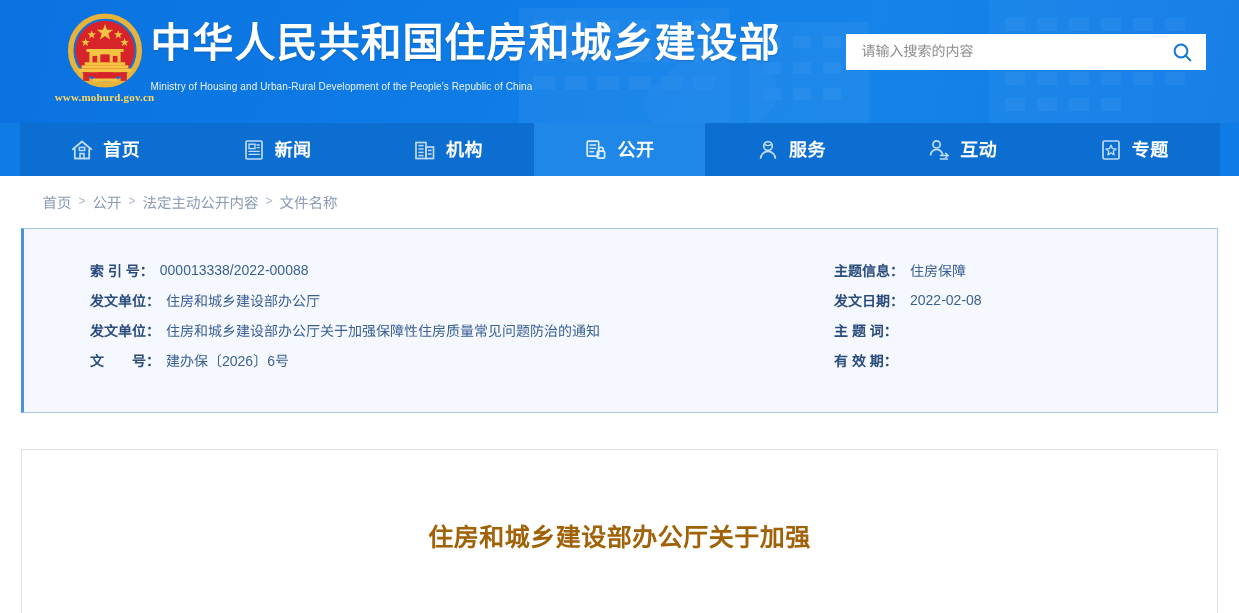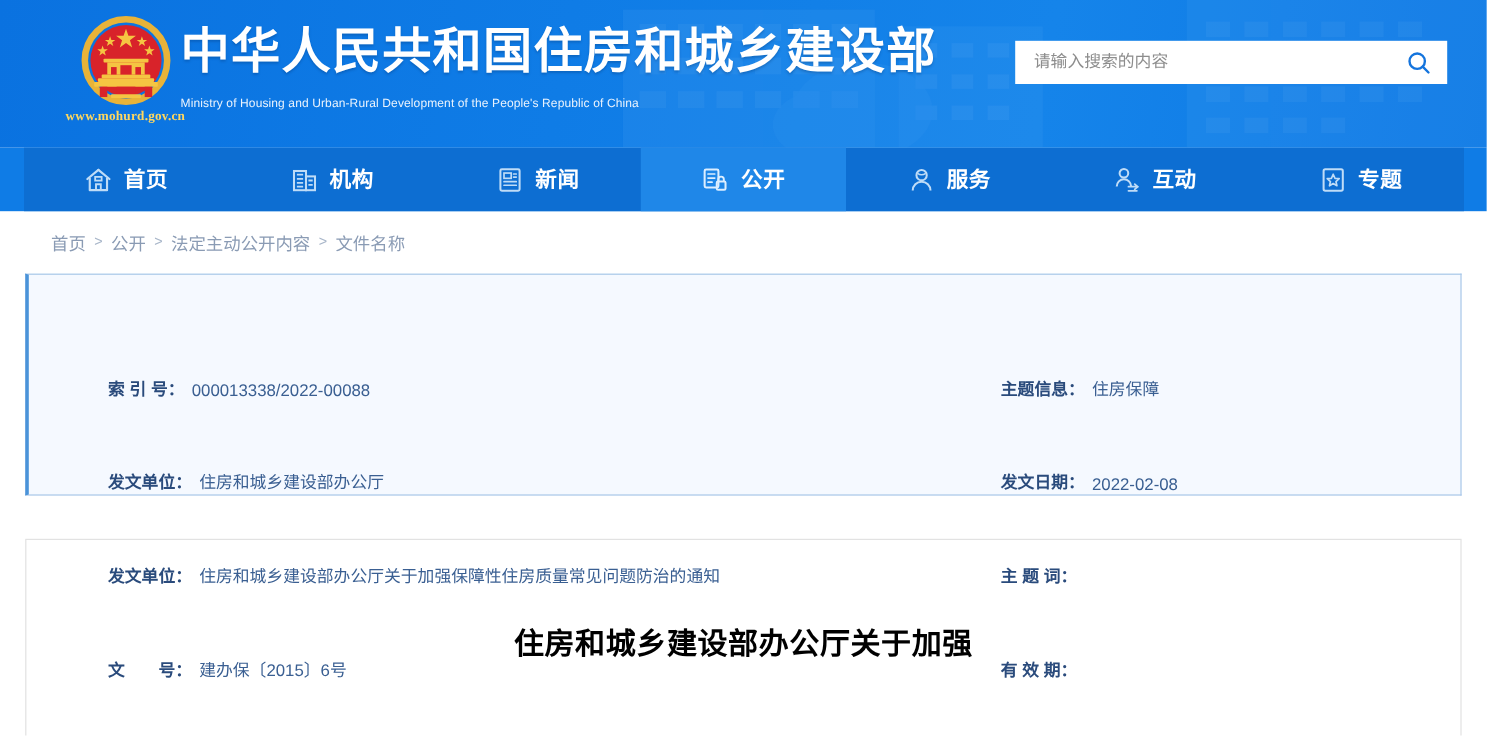--- a/index.html
+++ b/index.html
@@ -195,25 +195,24 @@
     border: 1px solid #a9c7e8;
     border-left: 3px solid #4a93d9;
     display: flex;
     padding: 26px 0 0 0;
   }
   .meta-col { box-sizing: border-box; }
   .meta-col.left  { width: 700px; padding-left: 66px; }
   .meta-col.right { width: 480px; padding-left: 110px; }
   .meta-row {
     display: flex;
-    align-items: flex-end;
+    align-items: center;
     height: 30px;
     font-size: 14px;
     white-space: nowrap;
-    margin-top: 48px;
   }
   .meta-label {
     font-weight: bold;
     color: #2a4b7c;
     flex: 0 0 auto;
   }
   .meta-value {
     color: #3a5f92;
     margin-left: 6px;
   }
@@ -226,21 +225,21 @@
     box-sizing: border-box;
     min-height: 168px;
     background: #ffffff;
     border: 1px solid #e2e2e2;
     padding: 52px 100px 0;
   }
   .doc-title {
     font-size: 25px;
     line-height: 36px;
     font-weight: bold;
-    color: #000000;
+    color: #a16207;
     text-align: center;
     letter-spacing: .5px;
   }
 </style>
 </head>
 <body>
 
 <div class="header">
 
   <svg class="header-watermark" viewBox="0 0 720 123" preserveAspectRatio="none" aria-hidden="true">
@@ -371,51 +370,51 @@
           <rect x="9.3" y="9.4" width="5.4" height="3.1" fill="none" stroke="#bfdcf7" stroke-width="1.5"></rect>
           <path d="M10 20.5 V15.6 H14 V20.5" fill="none" stroke="#bfdcf7" stroke-width="1.6"></path>
         </svg>
       </span>
       <span class="nav-label">首页</span>
     </a>
 
     <a class="nav-item" href="#">
       <span class="nav-icon">
         <svg width="24" height="24" viewBox="0 0 24 24" aria-hidden="true">
+          <rect x="4" y="3" width="16" height="18" rx="1.2" fill="none" stroke="#bfdcf7" stroke-width="1.7"></rect>
+          <rect x="7" y="6.2" width="6" height="4.4" fill="none" stroke="#bfdcf7" stroke-width="1.4"></rect>
+          <g stroke="#bfdcf7" stroke-width="1.4" stroke-linecap="round">
+            <line x1="15" y1="7" x2="17.2" y2="7"></line>
+            <line x1="15" y1="9.6" x2="17.2" y2="9.6"></line>
+            <line x1="7" y1="13.4" x2="17.2" y2="13.4"></line>
+            <line x1="7" y1="16.4" x2="17.2" y2="16.4"></line>
+          </g>
+        </svg>
+      </span>
+      <span class="nav-label">新闻</span>
+    </a>
+
+    <a class="nav-item" href="#">
+      <span class="nav-icon">
+        <svg width="24" height="24" viewBox="0 0 24 24" aria-hidden="true">
           <rect x="3" y="4.5" width="10" height="16" fill="none" stroke="#bfdcf7" stroke-width="1.7"></rect>
           <rect x="13" y="9" width="7.5" height="11.5" fill="none" stroke="#bfdcf7" stroke-width="1.7"></rect>
           <g stroke="#bfdcf7" stroke-width="1.5">
             <line x1="5.4" y1="7.6" x2="10.6" y2="7.6"></line>
             <line x1="5.4" y1="11" x2="10.6" y2="11"></line>
             <line x1="5.4" y1="14.4" x2="10.6" y2="14.4"></line>
             <line x1="5.4" y1="17.6" x2="10.6" y2="17.6"></line>
             <line x1="15" y1="12.4" x2="18.6" y2="12.4"></line>
             <line x1="15" y1="16" x2="18.6" y2="16"></line>
           </g>
         </svg>
       </span>
       <span class="nav-label">机构</span>
     </a>
 
-    <a class="nav-item" href="#">
-      <span class="nav-icon">
-        <svg width="24" height="24" viewBox="0 0 24 24" aria-hidden="true">
-          <rect x="4" y="3" width="16" height="18" rx="1.2" fill="none" stroke="#bfdcf7" stroke-width="1.7"></rect>
-          <rect x="7" y="6.2" width="6" height="4.4" fill="none" stroke="#bfdcf7" stroke-width="1.4"></rect>
-          <g stroke="#bfdcf7" stroke-width="1.4" stroke-linecap="round">
-            <line x1="15" y1="7" x2="17.2" y2="7"></line>
-            <line x1="15" y1="9.6" x2="17.2" y2="9.6"></line>
-            <line x1="7" y1="13.4" x2="17.2" y2="13.4"></line>
-            <line x1="7" y1="16.4" x2="17.2" y2="16.4"></line>
-          </g>
-        </svg>
-      </span>
-      <span class="nav-label">新闻</span>
-    </a>
-
     <a class="nav-item active" href="#">
       <span class="nav-icon">
         <svg width="24" height="24" viewBox="0 0 24 24" aria-hidden="true">
           <rect x="3.2" y="3.2" width="11.5" height="15" rx="1.2" fill="none" stroke="#dceeff" stroke-width="1.7"></rect>
           <g stroke="#dceeff" stroke-width="1.4" stroke-linecap="round">
             <line x1="6" y1="7" x2="11.6" y2="7"></line>
             <line x1="6" y1="10.4" x2="11.6" y2="10.4"></line>
             <line x1="6" y1="13.8" x2="9.4" y2="13.8"></line>
           </g>
           <path d="M14.6 13.2 v-1.7 a2.3 2.3 0 0 1 4.6 0 v1.7" fill="none" stroke="#dceeff" stroke-width="1.6"></path>
@@ -484,21 +483,21 @@
     <div class="meta-row">
       <span class="meta-label">发文单位：</span>
       <span class="meta-value">住房和城乡建设部办公厅</span>
     </div>
     <div class="meta-row">
       <span class="meta-label">发文单位：</span>
       <span class="meta-value">住房和城乡建设部办公厅关于加强保障性住房质量常见问题防治的通知</span>
     </div>
     <div class="meta-row">
       <span class="meta-label sp2">文　　号：</span>
-      <span class="meta-value">建办保〔2015〕6号</span>
+      <span class="meta-value">建办保〔2026〕6号</span>
     </div>
   </div>
 
   <div class="meta-col right">
     <div class="meta-row">
       <span class="meta-label">主题信息：</span>
       <span class="meta-value">住房保障</span>
     </div>
     <div class="meta-row">
       <span class="meta-label">发文日期：</span>

